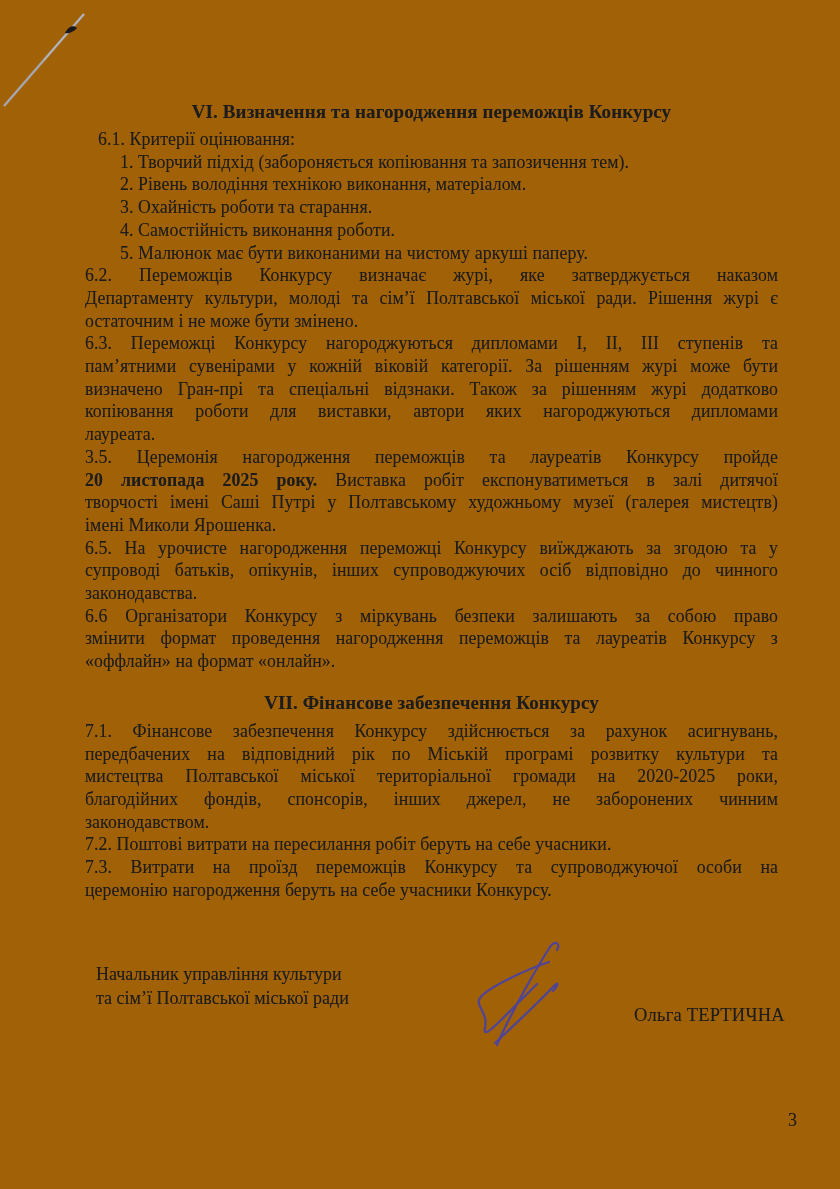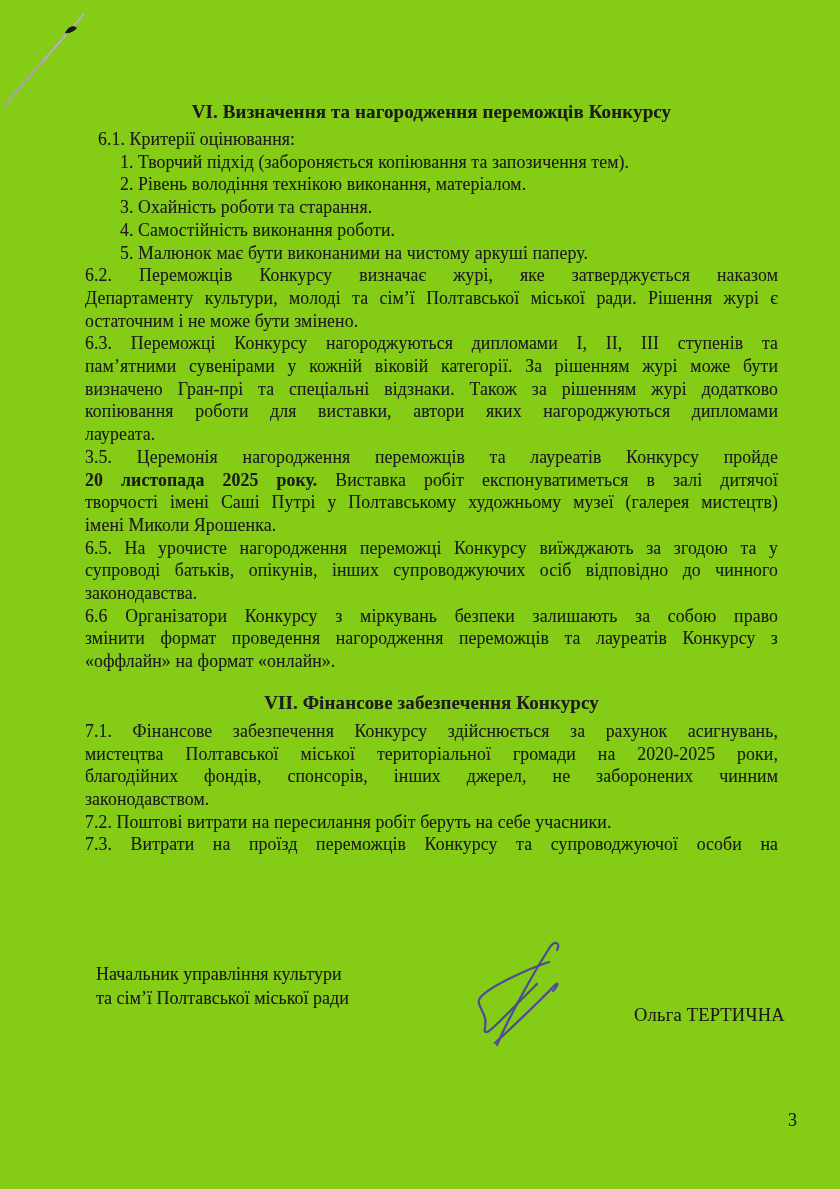--- a/index.html
+++ b/index.html
@@ -1,20 +1,20 @@
 <!DOCTYPE html>
 <html lang="uk"><head>
 <meta charset="utf-8">
 <style>
   html, body { margin: 0; padding: 0; }
   .page {
     position: relative;
     width: 840px;
     height: 1189px;
-    background: #84cc16;
+    background: #a16207;
     font-family: "Liberation Serif", "DejaVu Serif", serif;
     color: #1c1c1c;
     overflow: hidden;
     text-shadow: 0 0 .5px rgba(20,20,20,.35);
   }
   .content {
     position: absolute;
     left: 85px;
     top: 99px;
     width: 693px;
@@ -106,27 +106,29 @@
     <div class="just">
         <div class="line j">6.6 Організатори Конкурсу з міркувань безпеки залишають за собою право</div>
         <div class="line j">змінити формат проведення нагородження переможців та лауреатів Конкурсу з</div>
         <div class="line">«оффлайн» на формат «онлайн».</div>
       </div>
 
     <div class="heading h-vii">VII. Фінансове забезпечення Конкурсу</div>
 
     <div class="just">
         <div class="line j">7.1. Фінансове забезпечення Конкурсу здійснюється за рахунок асигнувань,</div>
+        <div class="line j">передбачених на відповідний рік по Міській програмі розвитку культури та</div>
         <div class="line j">мистецтва Полтавської міської територіальної громади на 2020-2025 роки,</div>
         <div class="line j">благодійних фондів, спонсорів, інших джерел, не заборонених чинним</div>
         <div class="line">законодавством.</div>
       </div>
     <div>7.2. Поштові витрати на пересилання робіт беруть на себе учасники.</div>
     <div class="just">
         <div class="line j">7.3. Витрати на проїзд переможців Конкурсу та супроводжуючої особи на</div>
+        <div class="line">церемонію нагородження беруть на себе учасники Конкурсу.</div>
       </div>
 
   </div>
 
   <div class="sig-title">
       <div class="line j">Начальник управління культури</div>
       <div class="line">та сім’ї Полтавської міської ради</div>
     </div>
 
   <svg class="sig-svg" width="96" height="112" viewBox="0 0 96 112" aria-hidden="true">

